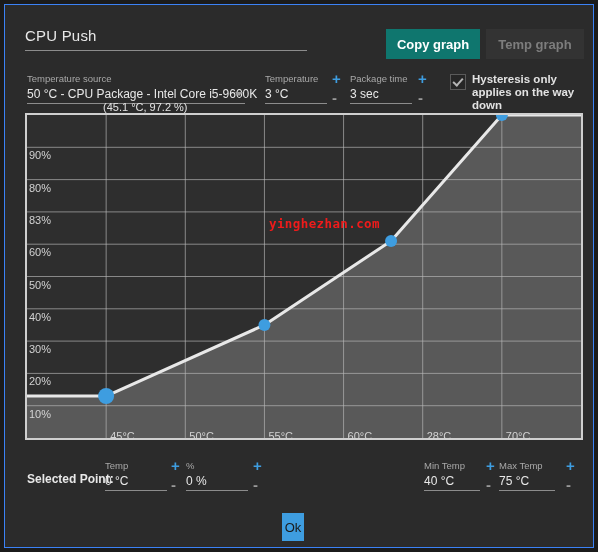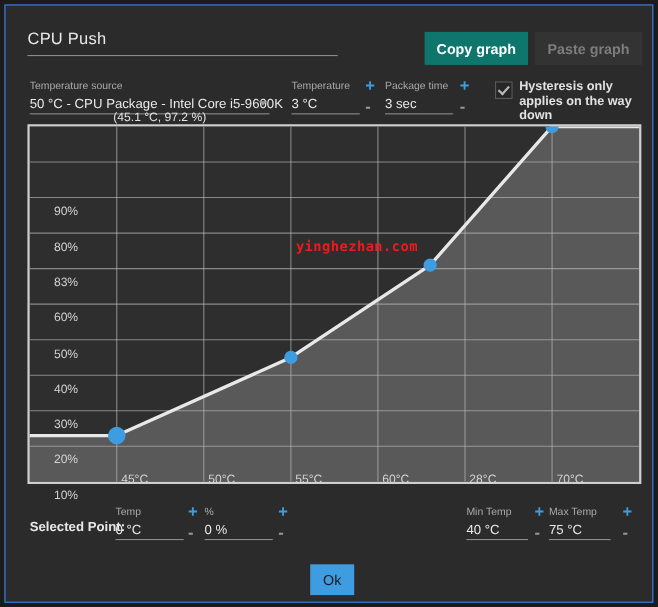--- a/index.html
+++ b/index.html
@@ -71,21 +71,21 @@
     position:absolute;left:20px;top:108px;width:558px;height:327px;
     background:#595959;border:2px solid #cfcfcf;box-sizing:border-box;
   }
   .chart svg{display:block;}
   .watermark{
     position:absolute;left:264px;top:211px;z-index:7;
     font-family:"DejaVu Sans Mono","Liberation Mono",monospace;
     font-size:12.5px;font-weight:bold;color:#ef1b1b;letter-spacing:.4px;
   }
   .ylab{
-    position:absolute;font-size:11px;color:#d2d2d2;z-index:5;left:44px;margin-top:37px;
+    position:absolute;font-size:11px;color:#d2d2d2;z-index:5;left:24px;
   }
   .xlab{
     position:absolute;font-size:11px;color:#d2d2d2;z-index:5;top:425px;
   }
 
   
   .sel-label{position:absolute;left:22px;top:467px;font-size:12px;color:#e8e8e8;font-weight:bold;}
   .temp{left:100px;top:455px;width:62px;}
   .pct{left:181px;top:455px;width:62px;}
   .mint{left:419px;top:455px;width:56px;}
@@ -93,37 +93,37 @@
   .temp-plus{left:166px;top:456px;}
   .temp-minus{left:166px;top:475px;}
   .pct-plus{left:248px;top:456px;}
   .pct-minus{left:248px;top:475px;}
   .mint-plus{left:481px;top:456px;}
   .mint-minus{left:481px;top:475px;}
   .maxt-plus{left:561px;top:456px;}
   .maxt-minus{left:561px;top:475px;}
 
   .ok{
-    position:absolute;left:277px;top:508px;width:40px;height:28px;
+    position:absolute;left:277px;top:508px;width:22px;height:28px;
     background:#3e9de0;color:#1a1a1a;border:none;cursor:pointer;
     font-size:13px;font-family:"Liberation Sans",sans-serif;
     display:flex;align-items:center;justify-content:center;
   }
 </style>
 </head>
 <body>
 
 <div class="window">
 
   <div class="header">
     <div class="title-field">
       <div class="txt">CPU Push</div>
     </div>
     <button class="btn btn-copy">Copy graph</button>
-    <button class="btn btn-paste">Paste graph</button>
+    <button class="btn btn-paste">Temp graph</button>
   </div>
 
   <div class="field src">
     <div class="lbl">Temperature source</div>
     <div class="val">
       <span>50 °C - CPU Package - Intel Core i5-9600K</span>
       <span class="caret"></span>
     </div>
   </div>
 

